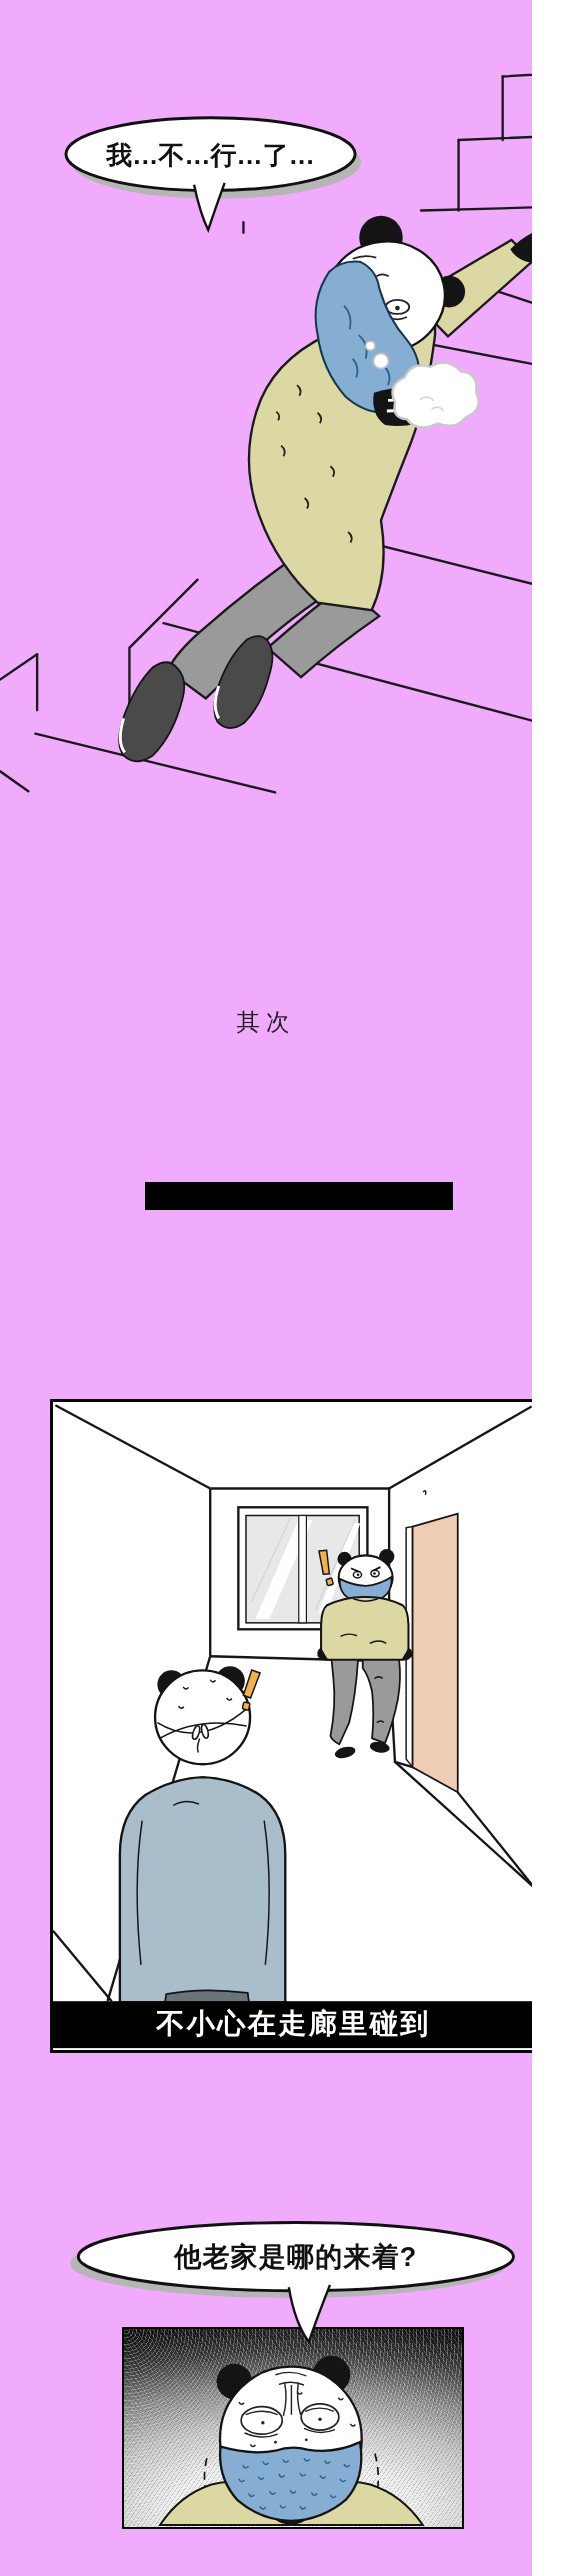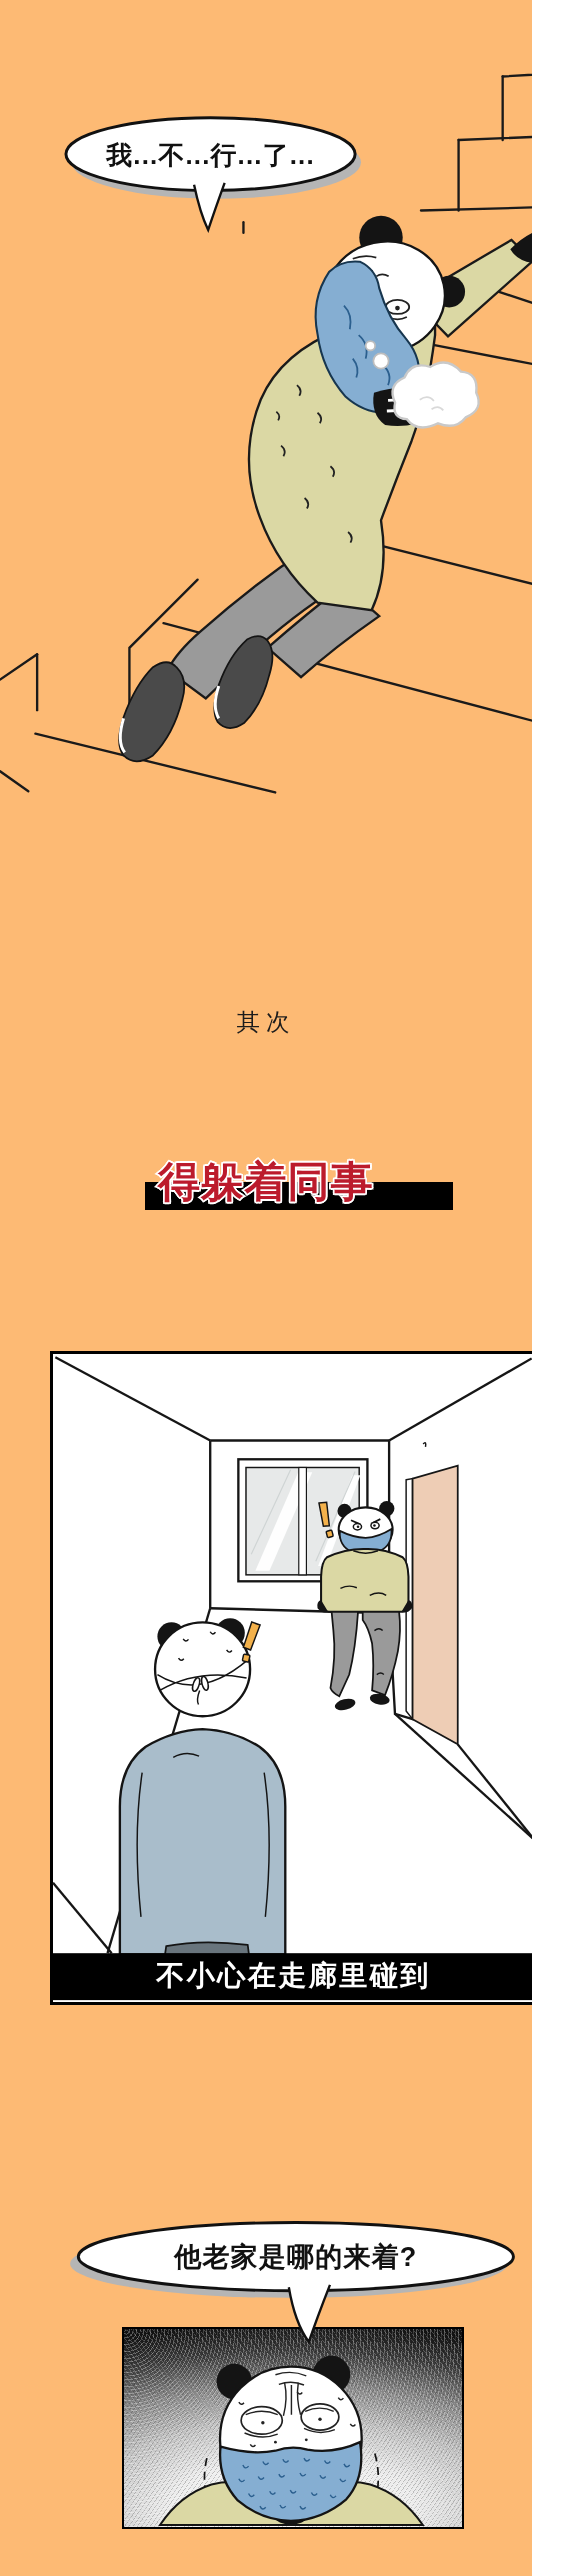--- a/index.html
+++ b/index.html
@@ -1,27 +1,27 @@
 <!DOCTYPE html>
 <html style="font-size:9.4px"><head>
 <meta charset="utf-8">
 <style>
   html,body{margin:0;padding:0;background:#fff;}
-  .page{position:relative;width:532px;height:2576px;background:#fdba74;overflow:hidden;
+  .page{position:relative;width:532px;height:2576px;background:#f0abfc;overflow:hidden;
         font-family:"Liberation Sans","DejaVu Sans",sans-serif;}
   .abs{position:absolute;}
   svg{display:block;overflow:visible;}
   .cjk-center{width:100%;text-align:center;color:#1c1c1c;}
   #secondly{top:1006px;left:0;font-size:23.5px;letter-spacing:5.9px;font-weight:500;}
   #headline-bar{left:145px;top:1182px;width:308px;height:28px;background:#000;}
   #headline-text{top:1154px;left:0;font-size:42px;font-weight:bold;color:#bc1b2c;
      letter-spacing:1.2px;-webkit-text-stroke:2.9px #fff;paint-order:stroke fill;
      text-shadow:1.8px 0 0 #fff,-1.8px 0 0 #fff,0 1.8px 0 #fff,0 -1.8px 0 #fff,
        1.2px 1.2px 0 #fff,-1.2px -1.2px 0 #fff,1.2px -1.2px 0 #fff,-1.2px 1.2px 0 #fff;z-index:2;}
-  #panel-hallway{left:50px;top:1351px;width:488px;height:654px;border:3.5px solid #000;
+  #panel-hallway{left:50px;top:1399px;width:488px;height:654px;border:3.5px solid #000;
      box-sizing:border-box;background:#fff;}
   #panel-closeup{left:122px;top:2327px;width:342px;height:202px;border:2.9px solid #000;
      box-sizing:border-box;z-index:1;
      background:
        repeating-linear-gradient(55deg, rgba(255,255,255,0.22) 0 0.6px, transparent 0.6px 3.5px),
        repeating-linear-gradient(-55deg, rgba(0,0,0,0.20) 0 0.6px, transparent 0.6px 3.5px),
        repeating-radial-gradient(circle at 1.8px 1.2px, rgba(255,255,255,0.30) 0 0.6px, transparent 0.9px 3.5px),
        radial-gradient(130% 95% at 50% 92%, #ffffff 0%, #ececec 28%, #c2c2c2 48%, #8a8a8a 66%, #3a3a3a 85%, #121212 100%);}
   #bubble-hometown-wrap{left:56px;top:2200px;width:488px;height:165px;z-index:6;}
 </style>
@@ -94,21 +94,20 @@
       <ellipse cx="368" cy="186" rx="246" ry="62" fill="#b5b5b5"></ellipse>
       <ellipse cx="358" cy="172" rx="246" ry="62" fill="#ffffff" stroke="#111" stroke-width="5"></ellipse>
       <path d="M330,224 Q340,272 354,301 Q366,265 382,221" fill="#ffffff" stroke="#111" stroke-width="4"></path>
       <text x="358" y="188" text-anchor="middle" font-size="44" font-weight="bold" fill="#111" letter-spacing="2">我...不...行...了...</text>
     </g>
   </svg>
 
   <div id="secondly" class="abs cjk-center">其次</div>
 
   <div id="headline-bar" class="abs"></div>
-  <div id="headline-text" class="abs cjk-center">得躲着同事</div>
 
   <div id="panel-hallway" class="abs">
     <svg width="481" height="647" viewBox="0 0 820 1100">
       <g stroke="#161616" stroke-width="4" fill="none">
         <path d="M4,4 L268,146"></path>
         <path d="M816,6 L573,146"></path>
         <path d="M268,146 L573,146"></path>
         <path d="M268,146 L268,432"></path>
         <path d="M573,146 L573,437"></path>
         <path d="M268,432 L560,440"></path>

